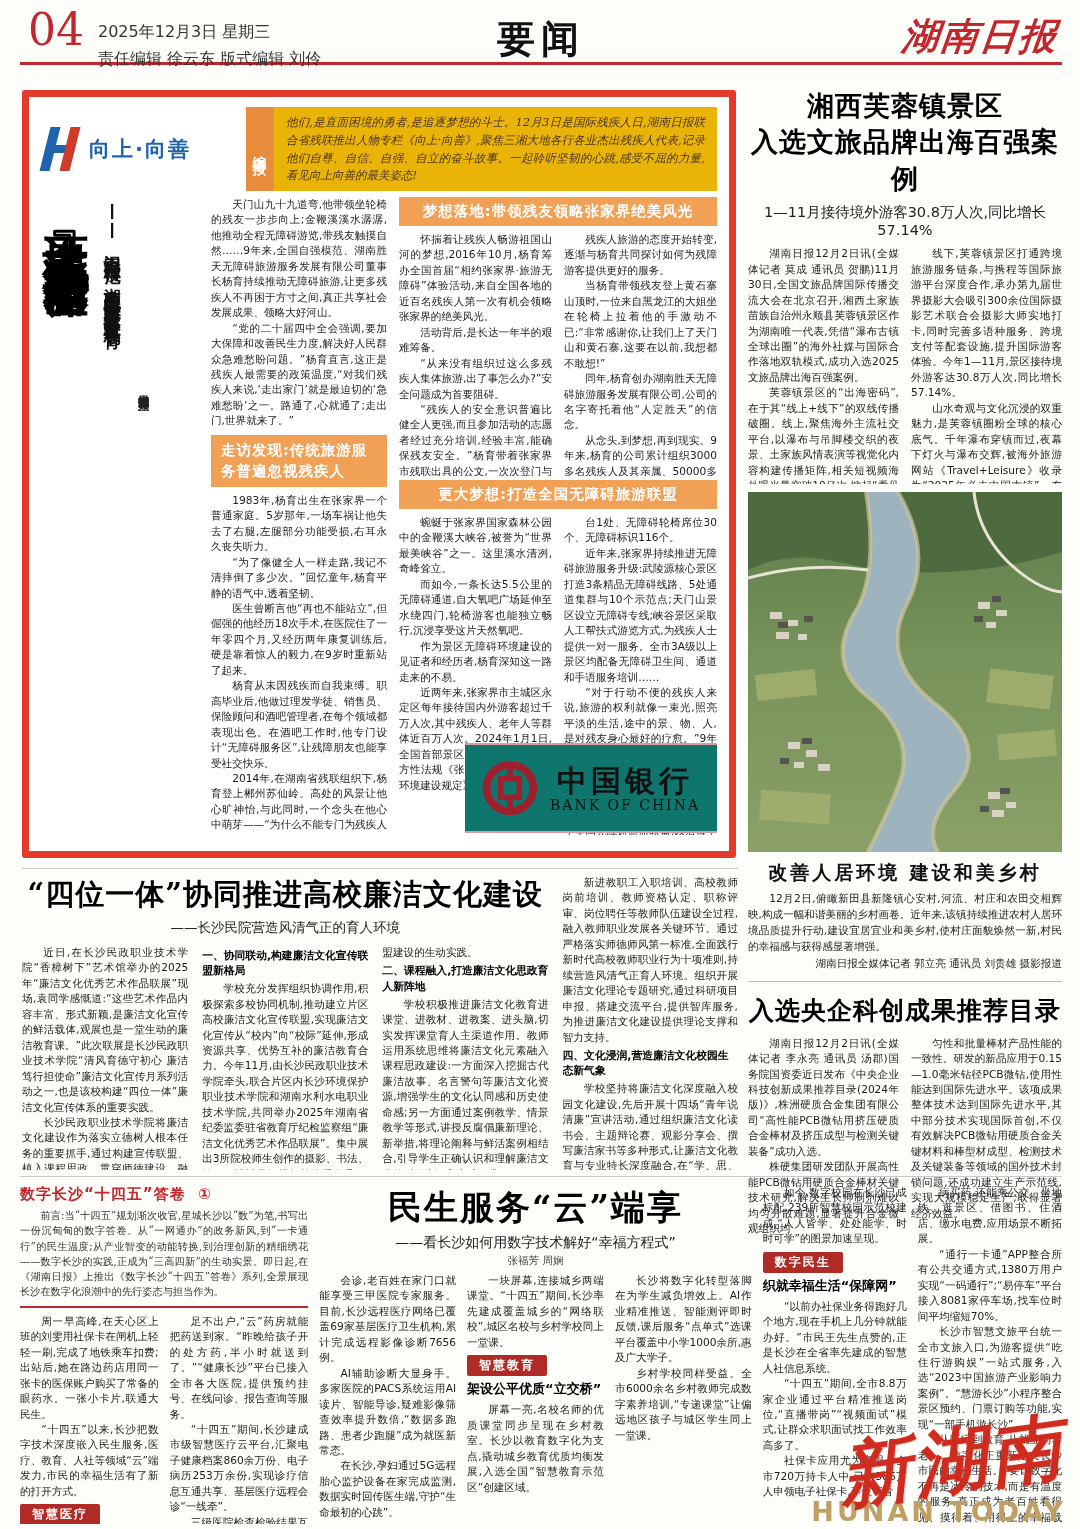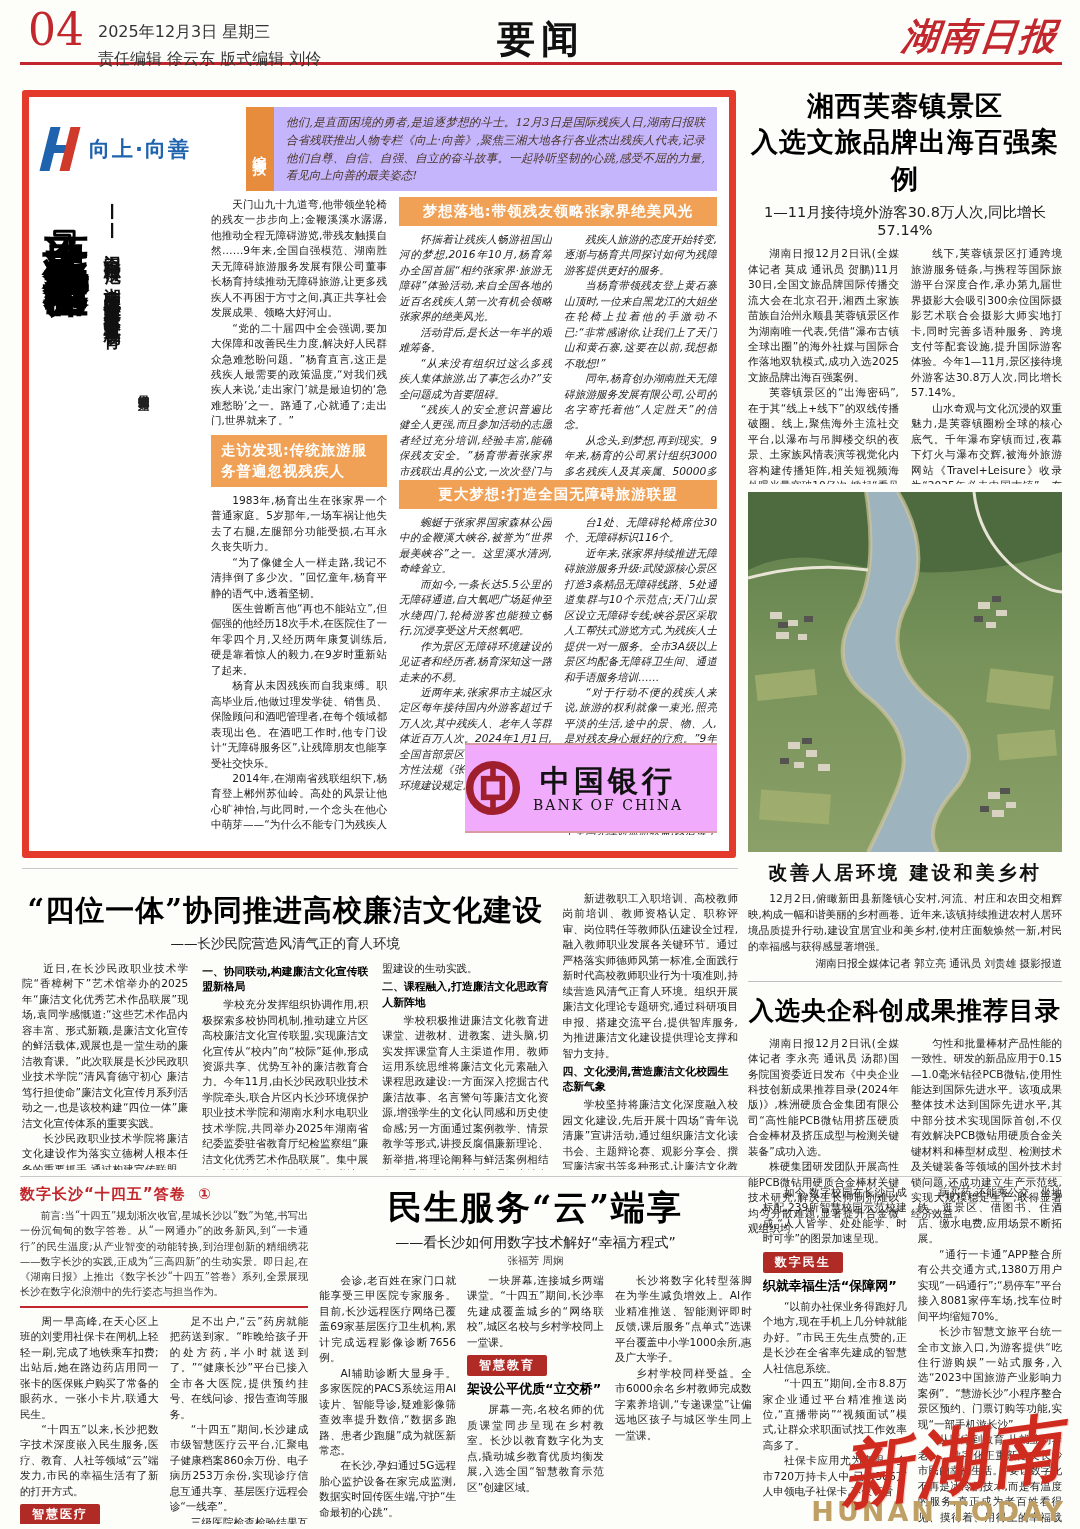--- a/index.html
+++ b/index.html
@@ -16,60 +16,60 @@
   
   .feature{position:absolute;left:22px;top:90px;width:714px;height:768px;border:7px solid #e43a2c;border-radius:3px;background:#fff;box-sizing:border-box;padding:10px 12px;}
   .f-top{display:flex;height:84px;margin-bottom:6px;}
   .brand{width:205px;display:flex;align-items:center;gap:8px;}
   .brand-mark{width:40px;height:44px;position:relative;flex:0 0 auto;}
   .brand-mark i{position:absolute;width:10px;height:44px;transform:skewX(-14deg);}
   .brand-mark i.b1{left:4px;background:#1f63ae;}
   .brand-mark i.b2{left:24px;background:#d03a2b;}
   .brand-mark i.b3{left:9px;top:18px;width:22px;height:8px;background:#1f63ae;}
   .brand-txt{font-size:21px;font-weight:bold;color:#1f63ae;letter-spacing:2px;}
-  .ednote{flex:1;display:flex;background:#c4b5fd;}
+  .ednote{flex:1;display:flex;background:#eab308;}
   .ednote-tab{width:28px;background:#e78c3c;color:#fff;writing-mode:vertical-rl;text-align:center;font-size:14px;font-weight:bold;letter-spacing:4px;display:flex;align-items:center;justify-content:center;}
   .ednote-body{flex:1;padding:7px 12px;font-family:"DejaVu Serif",serif;font-style:italic;font-size:11.5px;line-height:1.55;color:#4a3526;text-align:justify;overflow:hidden;}
 
   .f-main{display:flex;gap:12px;height:638px;}
   .vhead{width:158px;display:flex;flex-direction:row;gap:10px;flex:0 0 auto;}
   .vtitle{writing-mode:vertical-rl;font-family:"DejaVu Serif",serif;font-weight:bold;font-size:47px;line-height:1.08;color:#000;letter-spacing:3px;}
   .vsub{writing-mode:vertical-rl;font-size:17px;font-weight:bold;color:#111;letter-spacing:2px;padding-top:6px;}
   .vby{writing-mode:vertical-rl;font-size:11px;color:#222;padding-top:190px;font-weight:bold;}
 
   .fcol{width:176px;flex:0 0 auto;overflow:hidden;height:100%;}
   .fgroup{flex:1;display:flex;flex-direction:column;position:relative;overflow:hidden;}
   .secbar{background:#f0a155;color:#fff;font-weight:bold;font-size:14.5px;padding:5px 10px;text-align:center;letter-spacing:1px;flex:0 0 auto;}
   .secbar.inline{margin:6px 0;text-align:left;line-height:1.45;}
-  .frow{display:flex;gap:12px;overflow:hidden;font-style:italic;}
+  .frow{display:flex;gap:12px;overflow:hidden;}
   .frow .sub{flex:1;overflow:hidden;}
   .frow.r1{height:244px;flex:0 0 auto;margin-top:6px;margin-bottom:4px;}
   .frow.r2{flex:1;margin-top:6px;}
   .para{margin:0;text-indent:2em;font-size:10.6px;line-height:1.46;text-align:justify;color:#1b1b1b;}
-  .boc-ad{position:absolute;right:0;bottom:2px;width:252px;height:86px;background:#f0abfc;border-top:2px solid #d89ba0;border-bottom:2px solid #d89ba0;display:flex;align-items:center;gap:12px;}
+  .boc-ad{position:absolute;right:0;bottom:2px;width:252px;height:86px;background:#0f766e;border-top:2px solid #d89ba0;border-bottom:2px solid #d89ba0;display:flex;align-items:center;justify-content:center;gap:12px;}
   .boc-txt{text-align:center;}
   .boc-cn{font-family:"DejaVu Serif",serif;font-weight:bold;font-size:30px;color:#111;letter-spacing:4px;line-height:1.1;}
   .boc-en{font-family:"DejaVu Serif",serif;font-size:14px;color:#111;letter-spacing:2px;}
 
   
   .rcol{position:absolute;left:748px;top:88px;width:314px;height:1084px;}
   .r-h1{font-family:"DejaVu Serif",serif;font-weight:bold;font-size:27px;text-align:center;color:#000;line-height:1.35;letter-spacing:1px;}
   .r-dek{font-size:14.5px;text-align:center;color:#222;margin:6px 0 8px;}
   .r-cols{display:flex;gap:12px;height:238px;overflow:hidden;margin-bottom:8px;}
   .r-cols .sub{flex:1;overflow:hidden;}
   .photo{width:314px;height:360px;display:block;}
   .cap-title{font-family:"DejaVu Serif",serif;font-weight:bold;font-size:19px;text-align:center;letter-spacing:3px;margin:8px 0 5px;color:#111;}
   .cap-text{font-size:10.6px;line-height:1.5;text-align:justify;text-indent:2em;color:#222;margin:0;}
   .cap-by{font-size:10.6px;text-align:right;color:#222;margin-top:2px;}
   .rrule{border:none;border-top:1px solid #bfbfbf;margin:10px 0 12px;}
   .r2-cols{display:flex;gap:12px;height:212px;overflow:hidden;}
   .r2-cols .sub{flex:1;overflow:hidden;}
 
   
-  .mid{position:absolute;left:22px;top:868px;width:716px;height:302px;border-top:1px solid #c9c9c9;padding-top:22px;box-sizing:border-box;}
+  .mid{position:absolute;left:22px;top:868px;width:716px;height:302px;border-top:1px solid #c9c9c9;padding-top:6px;box-sizing:border-box;}
   .mid-inner{display:flex;gap:14px;height:100%;}
   .mid-left{flex:3;display:flex;flex-direction:column;}
   .mid-title{font-family:"DejaVu Serif",serif;font-weight:bold;font-size:29px;text-align:center;color:#000;letter-spacing:1px;}
   .mid-dek{font-size:13.5px;text-align:center;color:#222;margin:4px 0 8px;}
   .mid-cols{flex:1;display:flex;gap:14px;overflow:hidden;}
   .mid-cols .sub{flex:1;overflow:hidden;}
   .mcol4{flex:1;overflow:hidden;position:relative;}
   .msub{font-size:10.8px;font-weight:bold;margin:3px 0;color:#000;line-height:1.4;}
 
   

